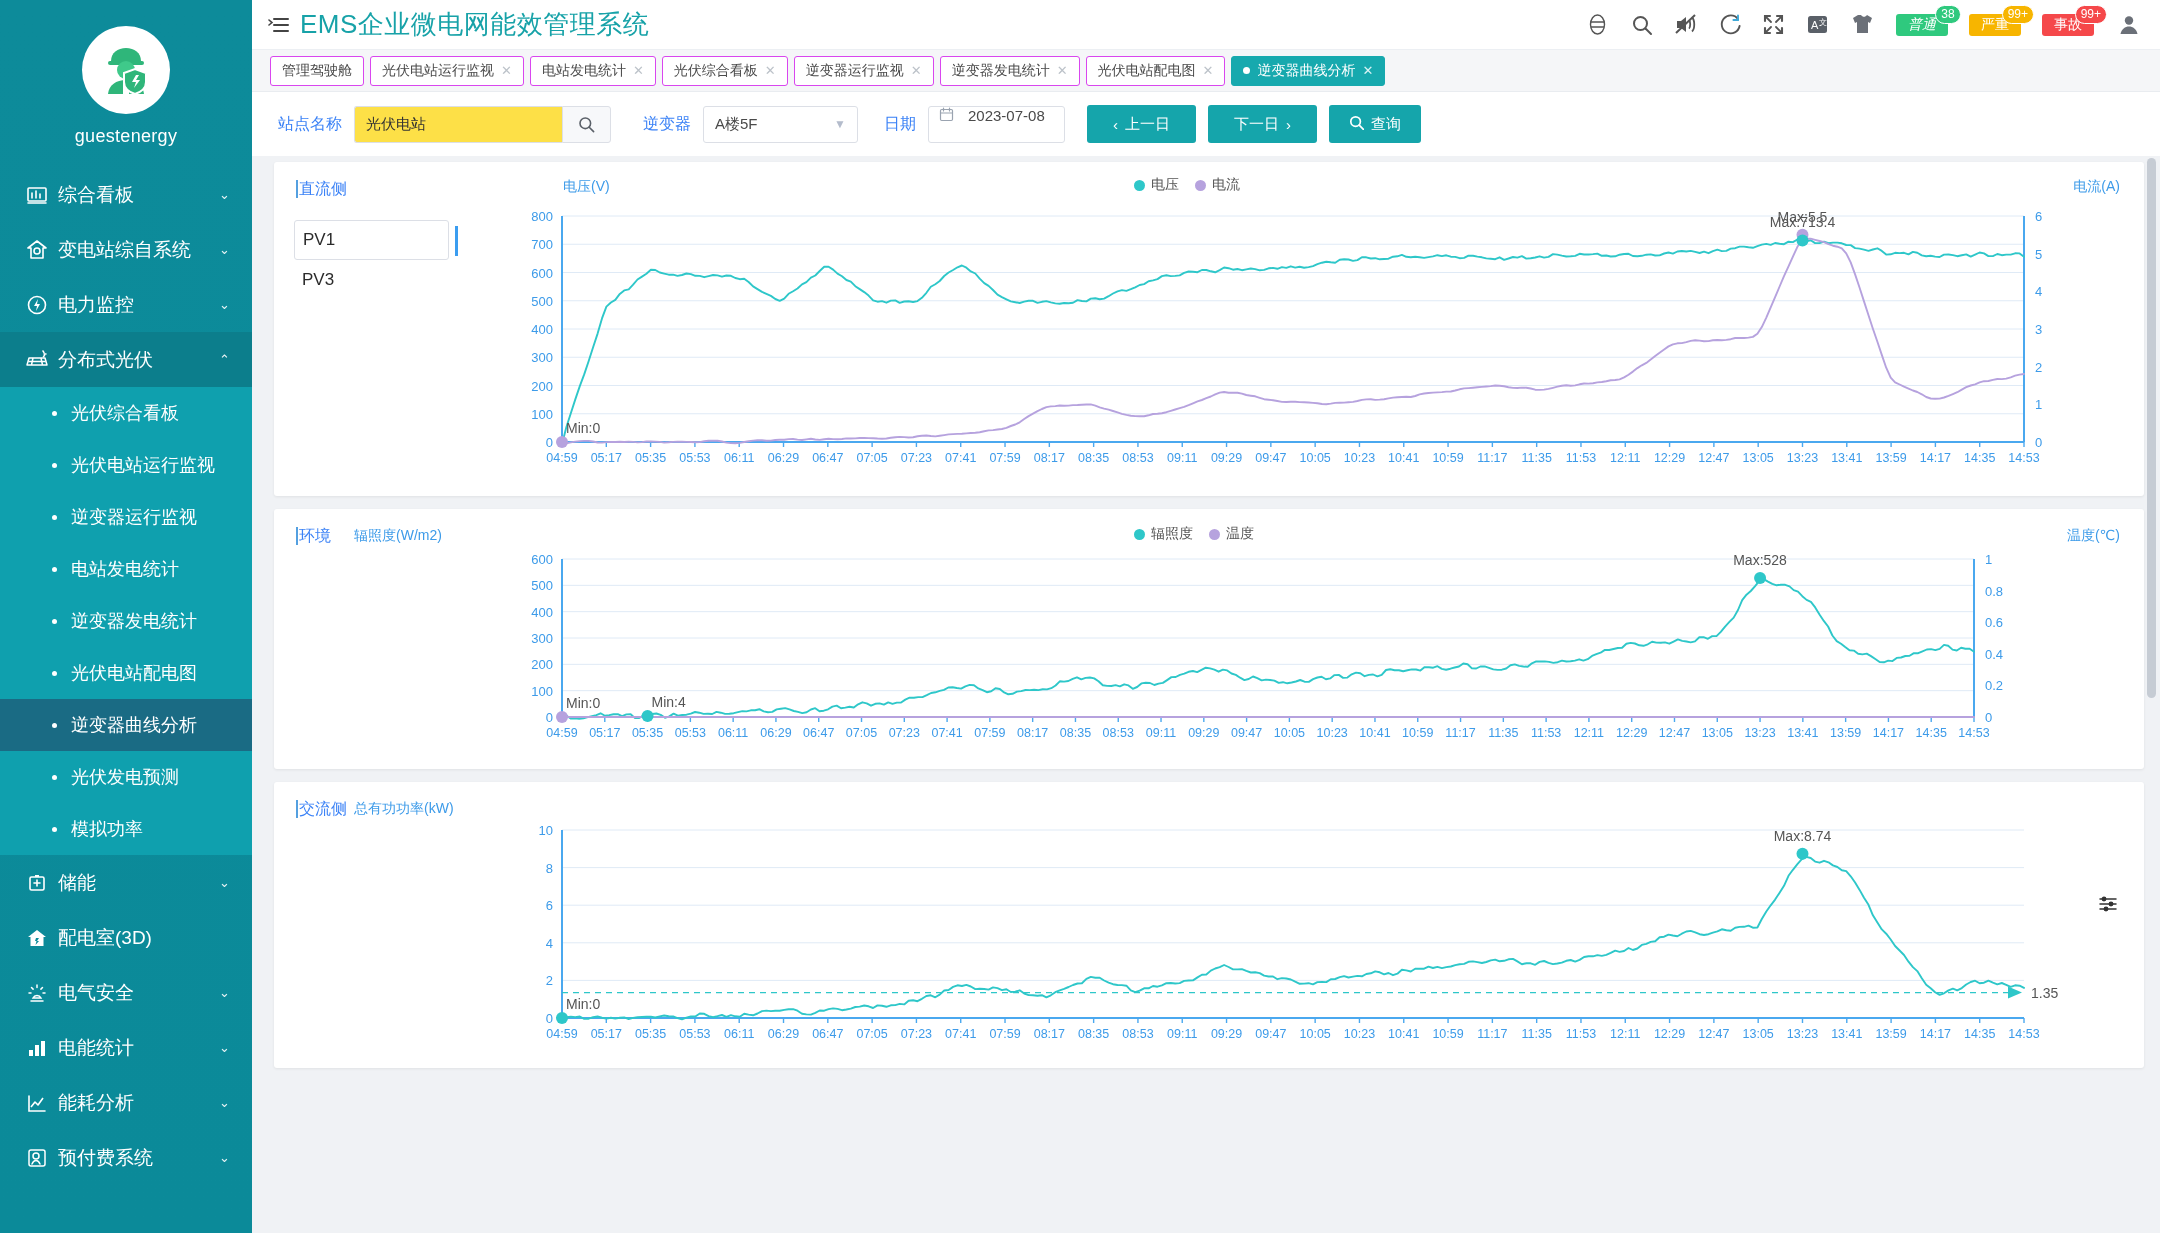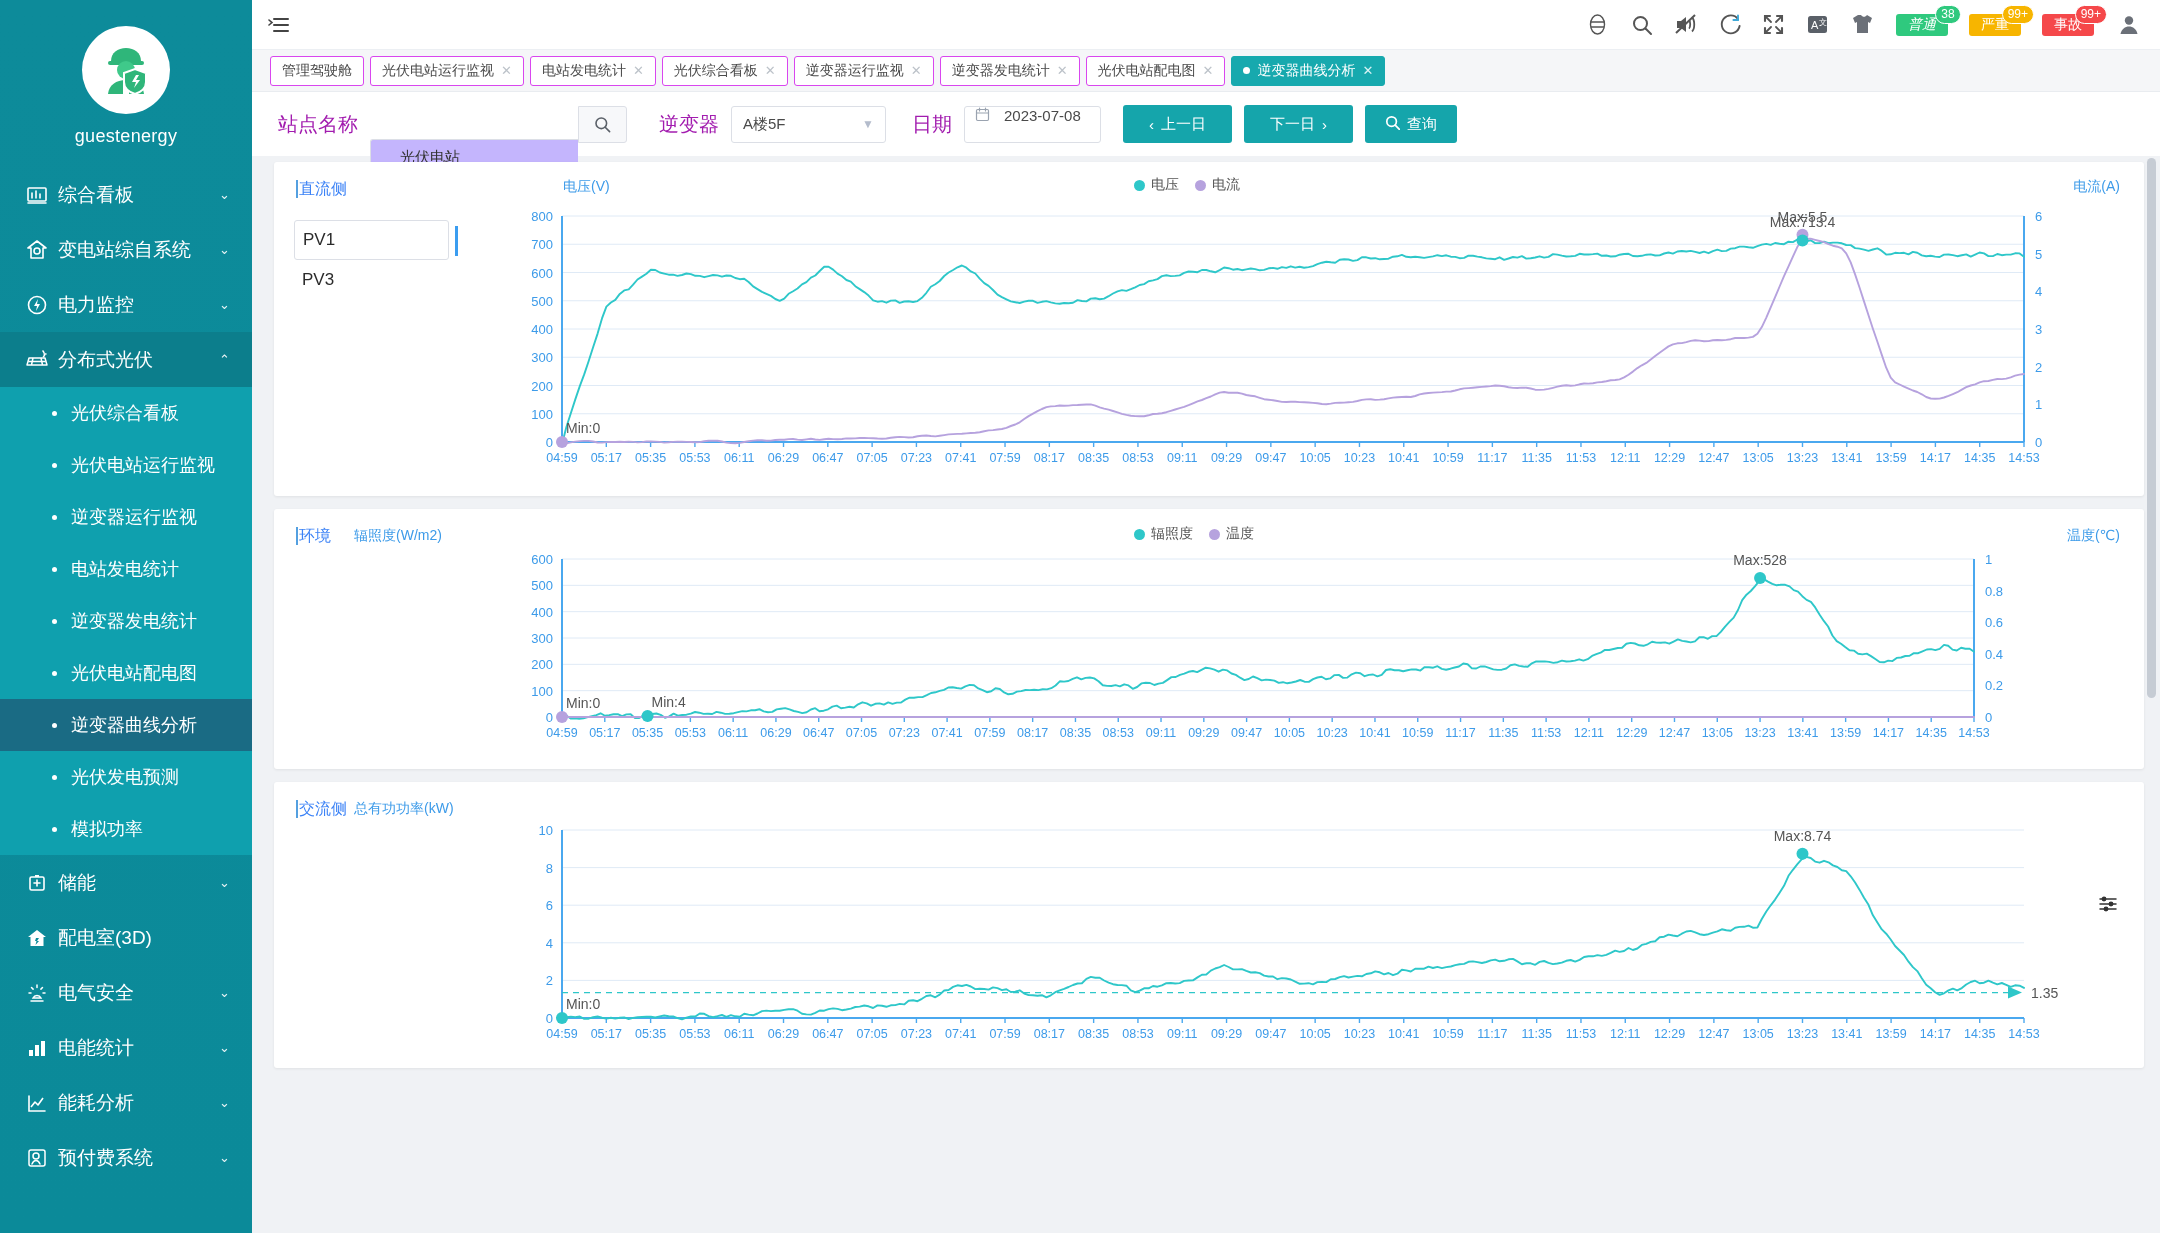--- a/index.html
+++ b/index.html
@@ -92,26 +92,26 @@
   .tab .x { color: #bcc2c9; font-size: 13px; line-height:1; }
   .tab.active { background: #17a9ae; color: #fff; border-color: #17a9ae; }
   .tab.active .x { color: #d8f3f4; }
   .tab .mark { width: 7px; height: 7px; border-radius: 50%; background: #fff; flex:none;}
 
   
   #filterbar {
     height: 64px; min-height:64px; background: #fff; display: flex; align-items: center;
     padding: 0 20px 0 26px; gap: 12px;
   }
-  .f-label { font-size: 20px; color: #a21caf; white-space: nowrap; }
+  .f-label { font-size: 16px; color: #3b82f6; white-space: nowrap; }
   .inp-group { display: flex; height: 37px; }
   .inp {
     width: 208px; height: 37px; border: 1px solid #dcdfe6; border-right: none;
-    border-radius: 3px 0 0 3px; padding: 0 29px; font-size: 15px; color: #333;
-    display: flex; align-items: center; background:#c4b5fd;margin-top:33px;
+    border-radius: 3px 0 0 3px; padding: 0 11px; font-size: 15px; color: #333;
+    display: flex; align-items: center; background:#fde047;
   }
   .inp-btn {
     width: 49px; height: 37px; border: 1px solid #dcdfe6; border-radius: 0 3px 3px 0;
     background: #f7f8fa; display: flex; align-items: center; justify-content: center; cursor: pointer;
   }
   .sel {
     width: 155px; height: 37px; border: 1px solid #dcdfe6; border-radius: 3px; padding: 0 11px;
     display: flex; align-items: center; justify-content: space-between; font-size: 15px;
     color: #4a4a4a; background:#fff; cursor: pointer;
   }
@@ -347,20 +347,21 @@
 
   <div id="main">
 
     <div id="header">
       <div class="hamburger">
         <svg width="22" height="18" viewBox="0 0 22 18" stroke="#444" stroke-width="2" fill="none" stroke-linecap="round">
           <path d="M6 3h14M6 9h14M6 15h14"></path>
             <path d="M1 4l3 2.6L1 9" stroke-width="1.6"></path>
         </svg>
       </div>
+      <div id="app-title">EMS企业微电网能效管理系统</div>
       <div class="header-spacer"></div>
       <div class="hdr-icons">
         <div class="hdr-ic">
           <svg width="25" height="25" viewBox="0 0 25 25" fill="none" stroke="#555" stroke-width="1.4">
               <ellipse cx="12.5" cy="12.5" rx="7" ry="9.5"></ellipse>
               <path d="M6 10h13M6 15h13"></path>
             </svg>
         </div>
         <div class="hdr-ic">
           <svg width="24" height="24" viewBox="0 0 24 24" fill="none" stroke="#555" stroke-width="2">

